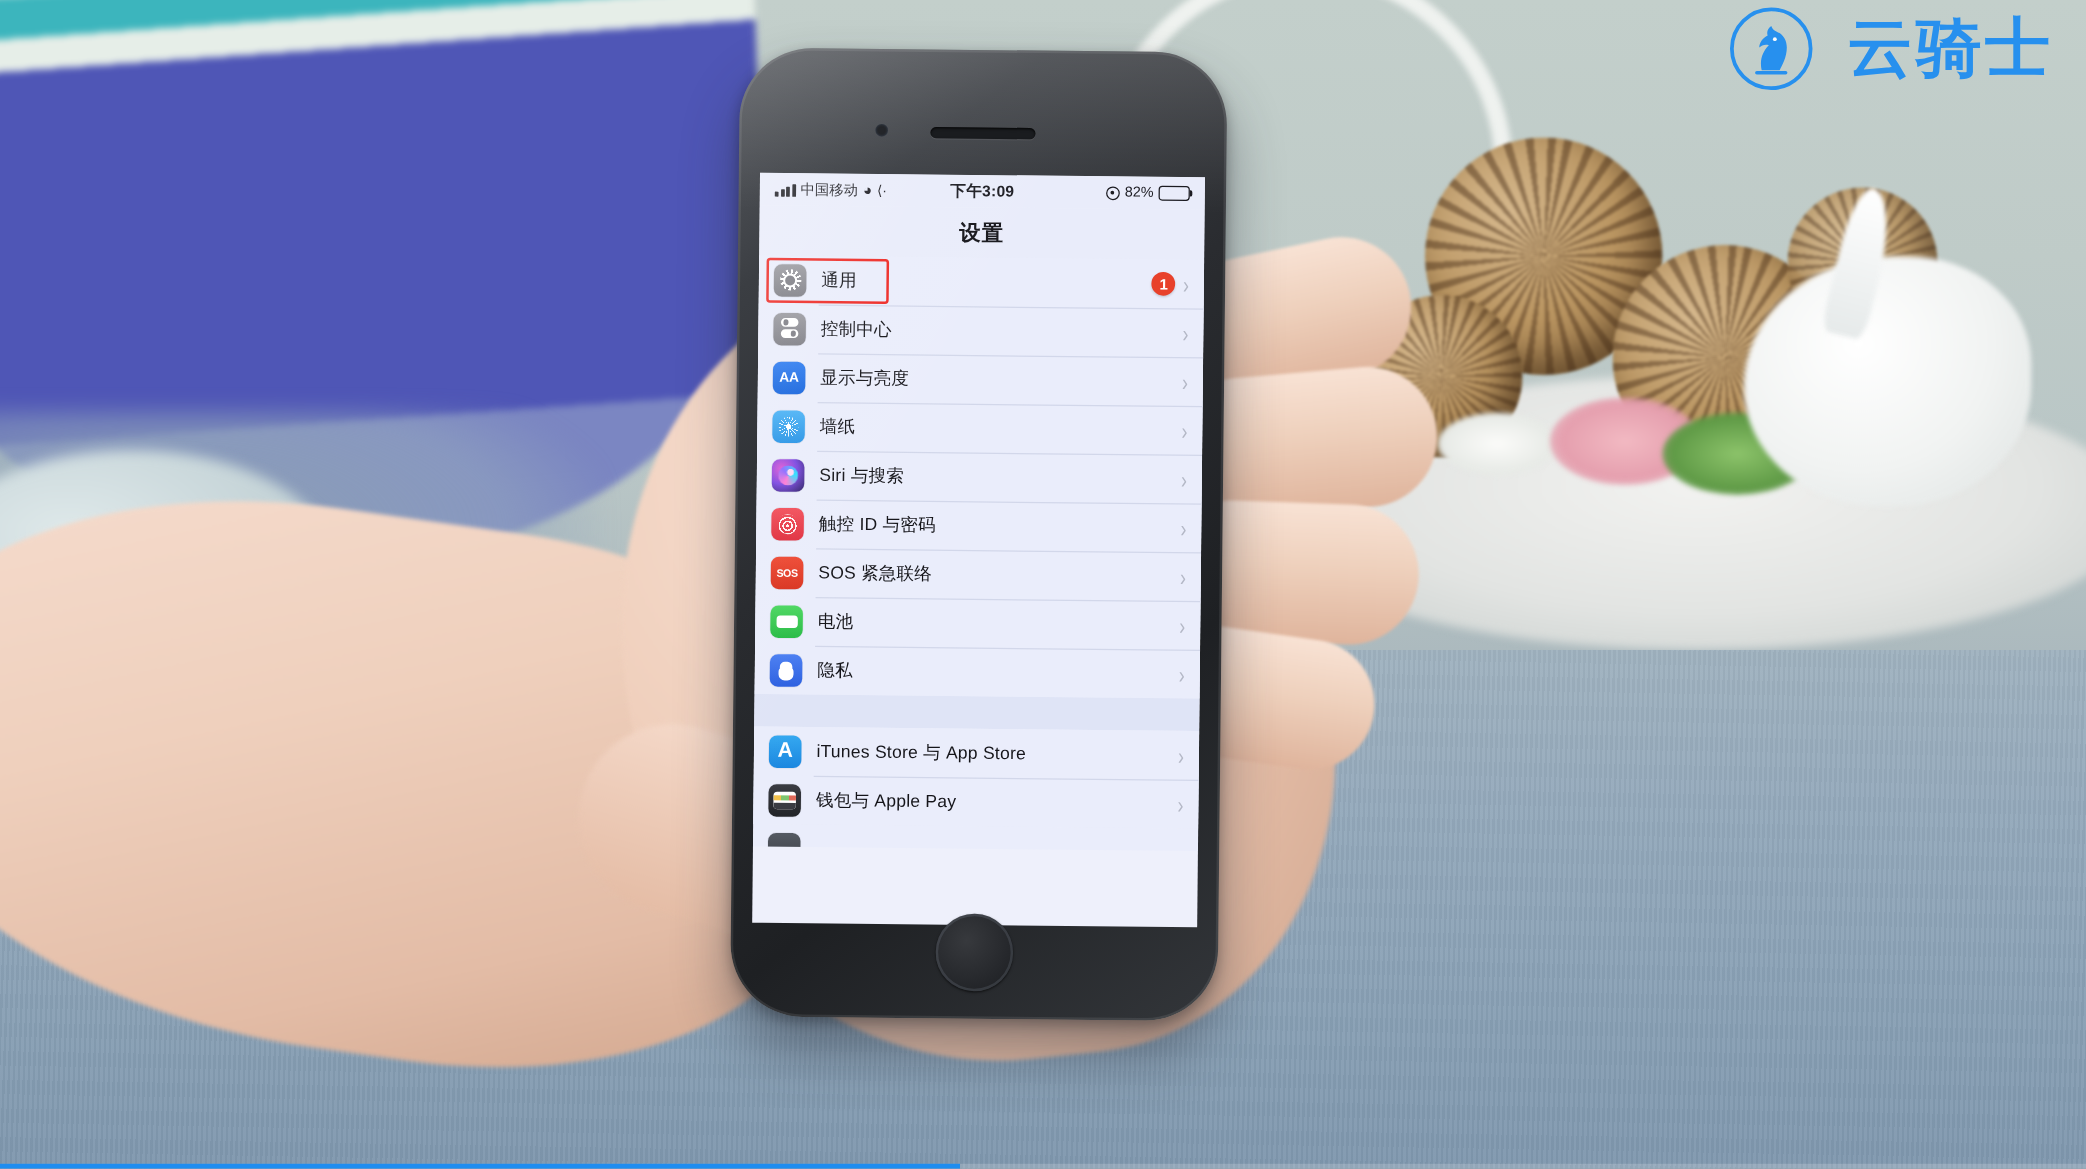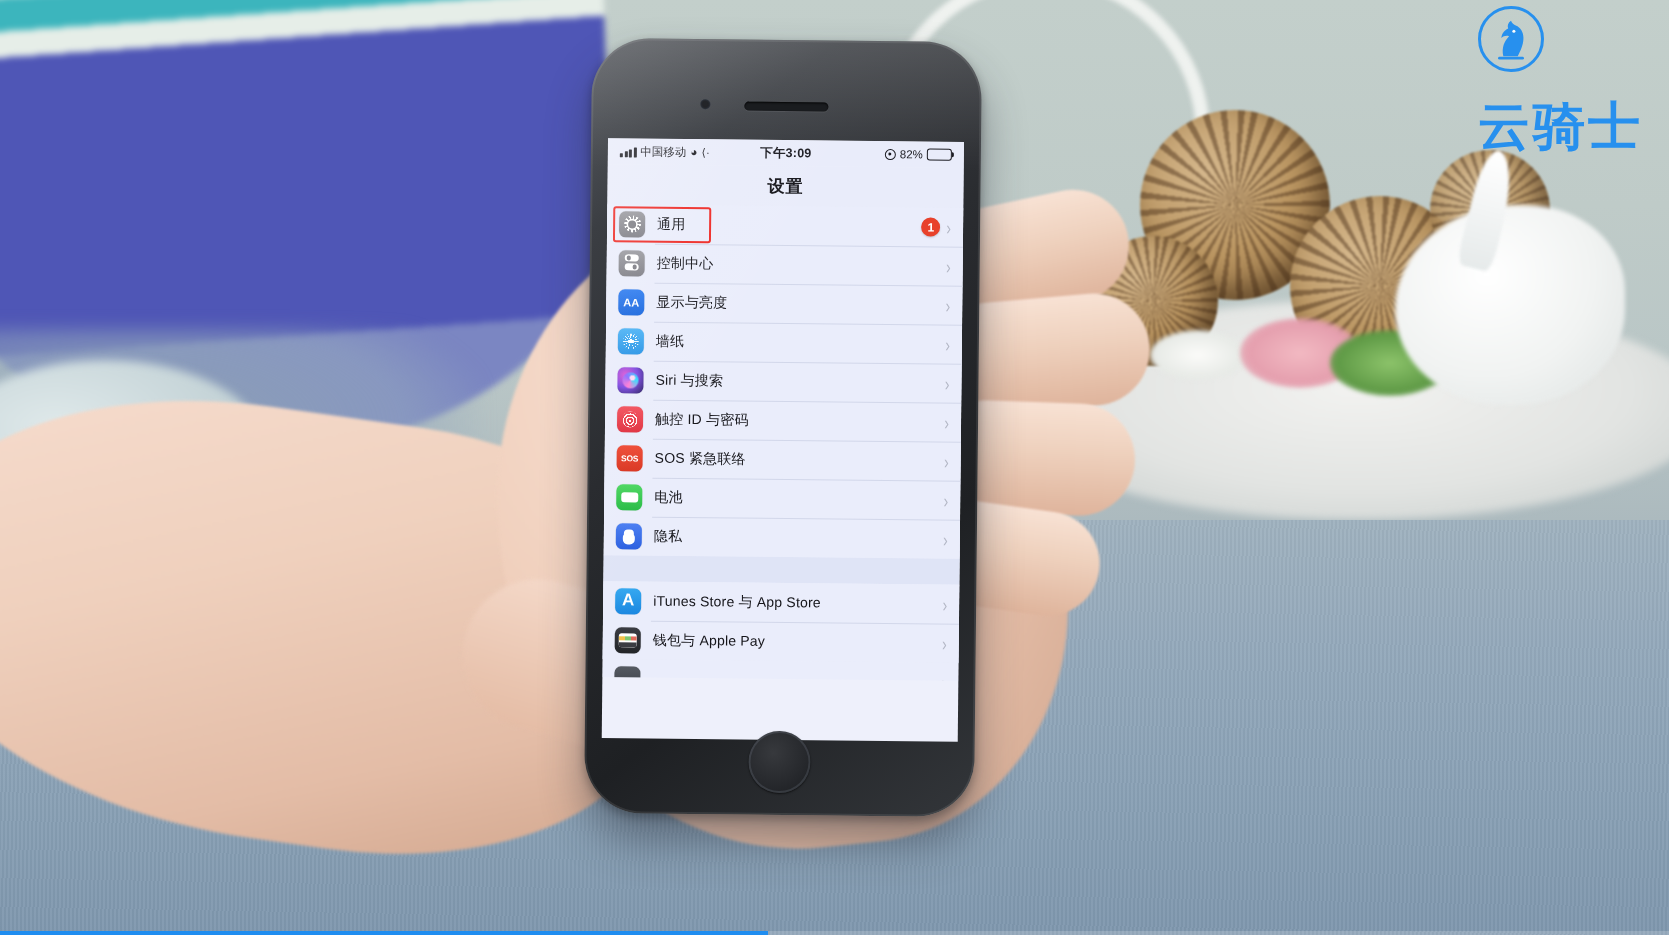--- a/index.html
+++ b/index.html
@@ -362,23 +362,22 @@
     border: 2.6px solid #ee2b26; border-radius: 3px;
     pointer-events: none; z-index: 20;
   }
 
   
   .cut-row { height: 18px; overflow: hidden; }
 
   
   .logo {
     position: absolute; right: 26px; top: 6px;
-    display: flex; align-items: flex-start; gap: 28px;
+    display: flex; align-items: center; gap: 28px;
     opacity: .95;
-    flex-direction: column;
   }
   .logo-emblem {
     width: 66px; height: 66px; border-radius: 50%;
     border: 3.5px solid #1f8df0; position: relative;
     display: flex; align-items: center; justify-content: center;
   }
   .logo-emblem svg { width: 46px; height: 46px; display: block; }
   .logo-text {
     font-size: 52px; font-weight: 700; color: #1f8df0;
     letter-spacing: 3px; line-height: 1;

